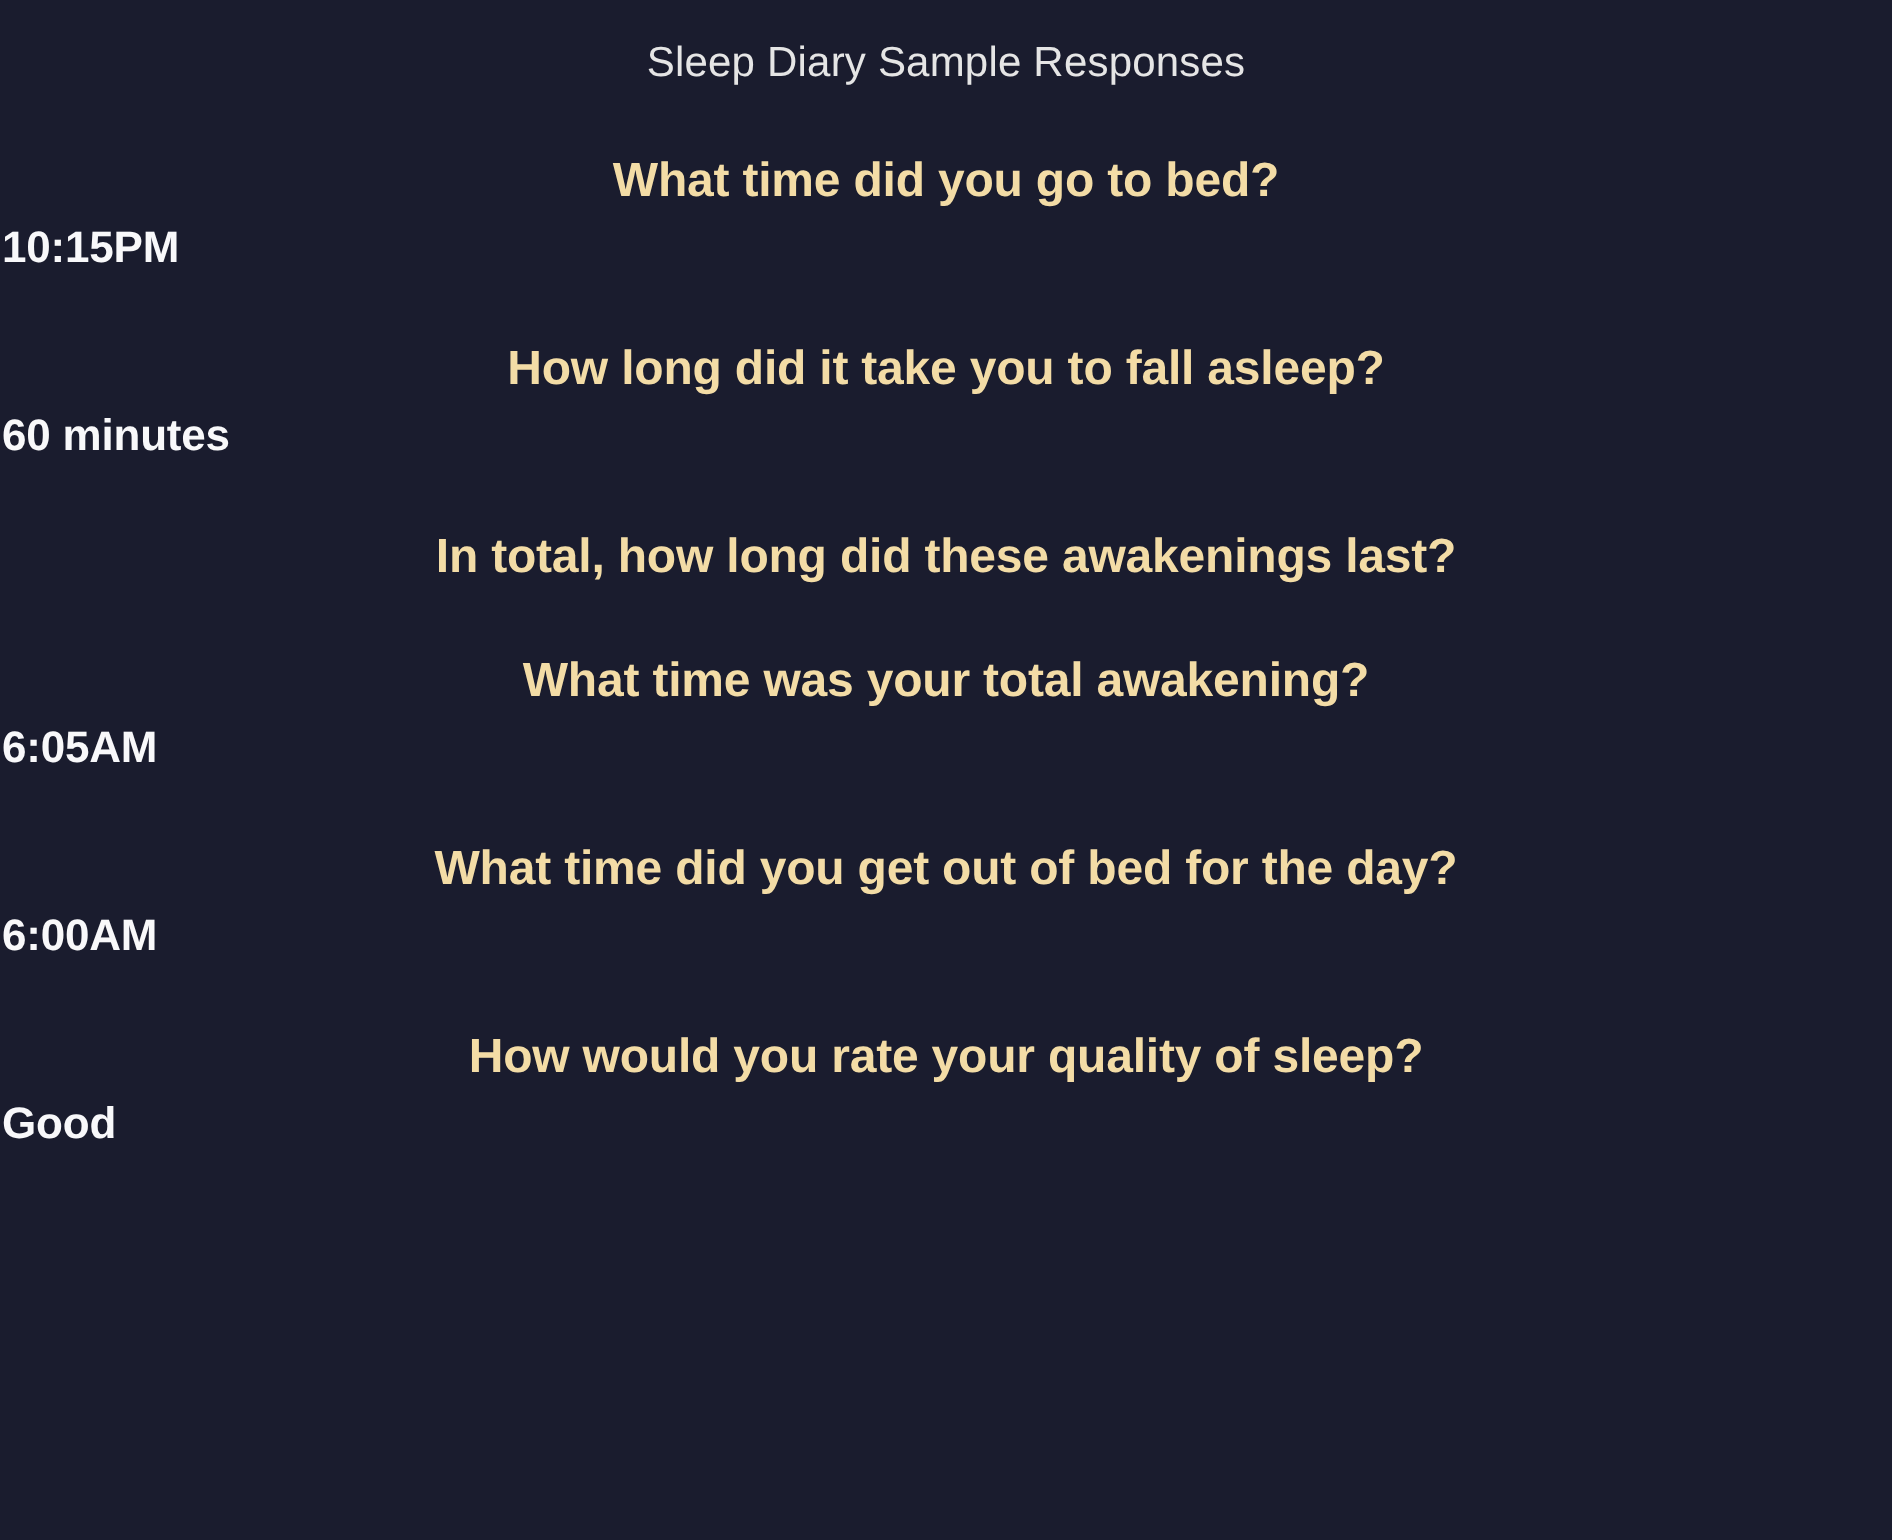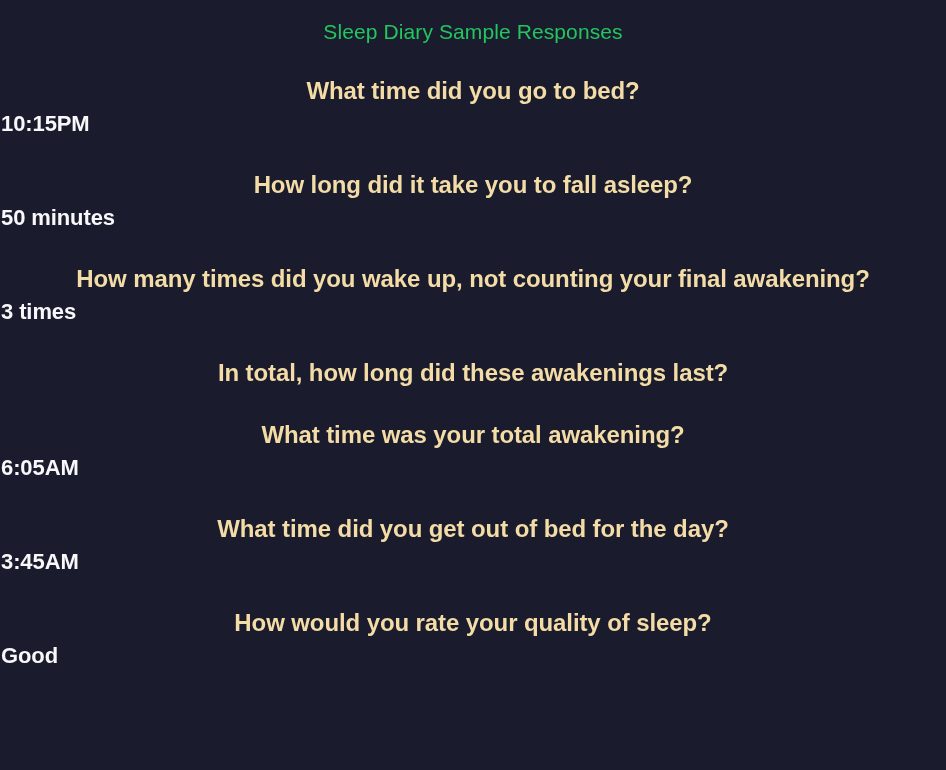--- a/index.html
+++ b/index.html
@@ -23,21 +23,21 @@
     background: #1a1c2e;
     display: flex;
     flex-direction: column;
     align-items: center;
     padding-top: 19px;
   }
 
   .diary-title {
     font-size: 21px;
     font-weight: 400;
-    color: #22c55e;
+    color: #e5e5e5;
     letter-spacing: 0.1px;
     line-height: 26px;
     text-align: center;
     margin: 0;
     white-space: nowrap;
   }
 
   .qa-list {
     width: 946px;
     margin: 0;
@@ -91,40 +91,36 @@
   <ul class="qa-list">
 
     <li class="qa-pair first-pair">
       <span class="qa-question">What time did you go to bed?</span>
       <span class="qa-answer">10:15PM</span>
     </li>
 
 
     <li class="qa-pair">
       <span class="qa-question">How long did it take you to fall asleep?</span>
-      <span class="qa-answer">50 minutes</span>
+      <span class="qa-answer">60 minutes</span>
     </li>
 
-    <li class="qa-pair">
-      <span class="qa-question">How many times did you wake up, not counting your final awakening?</span>
-      <span class="qa-answer">3 times</span>
-    </li>
 
     <li class="qa-pair">
       <span class="qa-question">In total, how long did these awakenings last?</span>
     </li>
 
     <li class="qa-pair">
       <span class="qa-question">What time was your total awakening?</span>
       <span class="qa-answer">6:05AM</span>
     </li>
 
     <li class="qa-pair">
       <span class="qa-question">What time did you get out of bed for the day?</span>
-      <span class="qa-answer">3:45AM</span>
+      <span class="qa-answer">6:00AM</span>
     </li>
 
     <li class="qa-pair">
       <span class="qa-question">How would you rate your quality of sleep?</span>
       <span class="qa-answer">Good</span>
     </li>
 
   </ul>
 </div>
 

